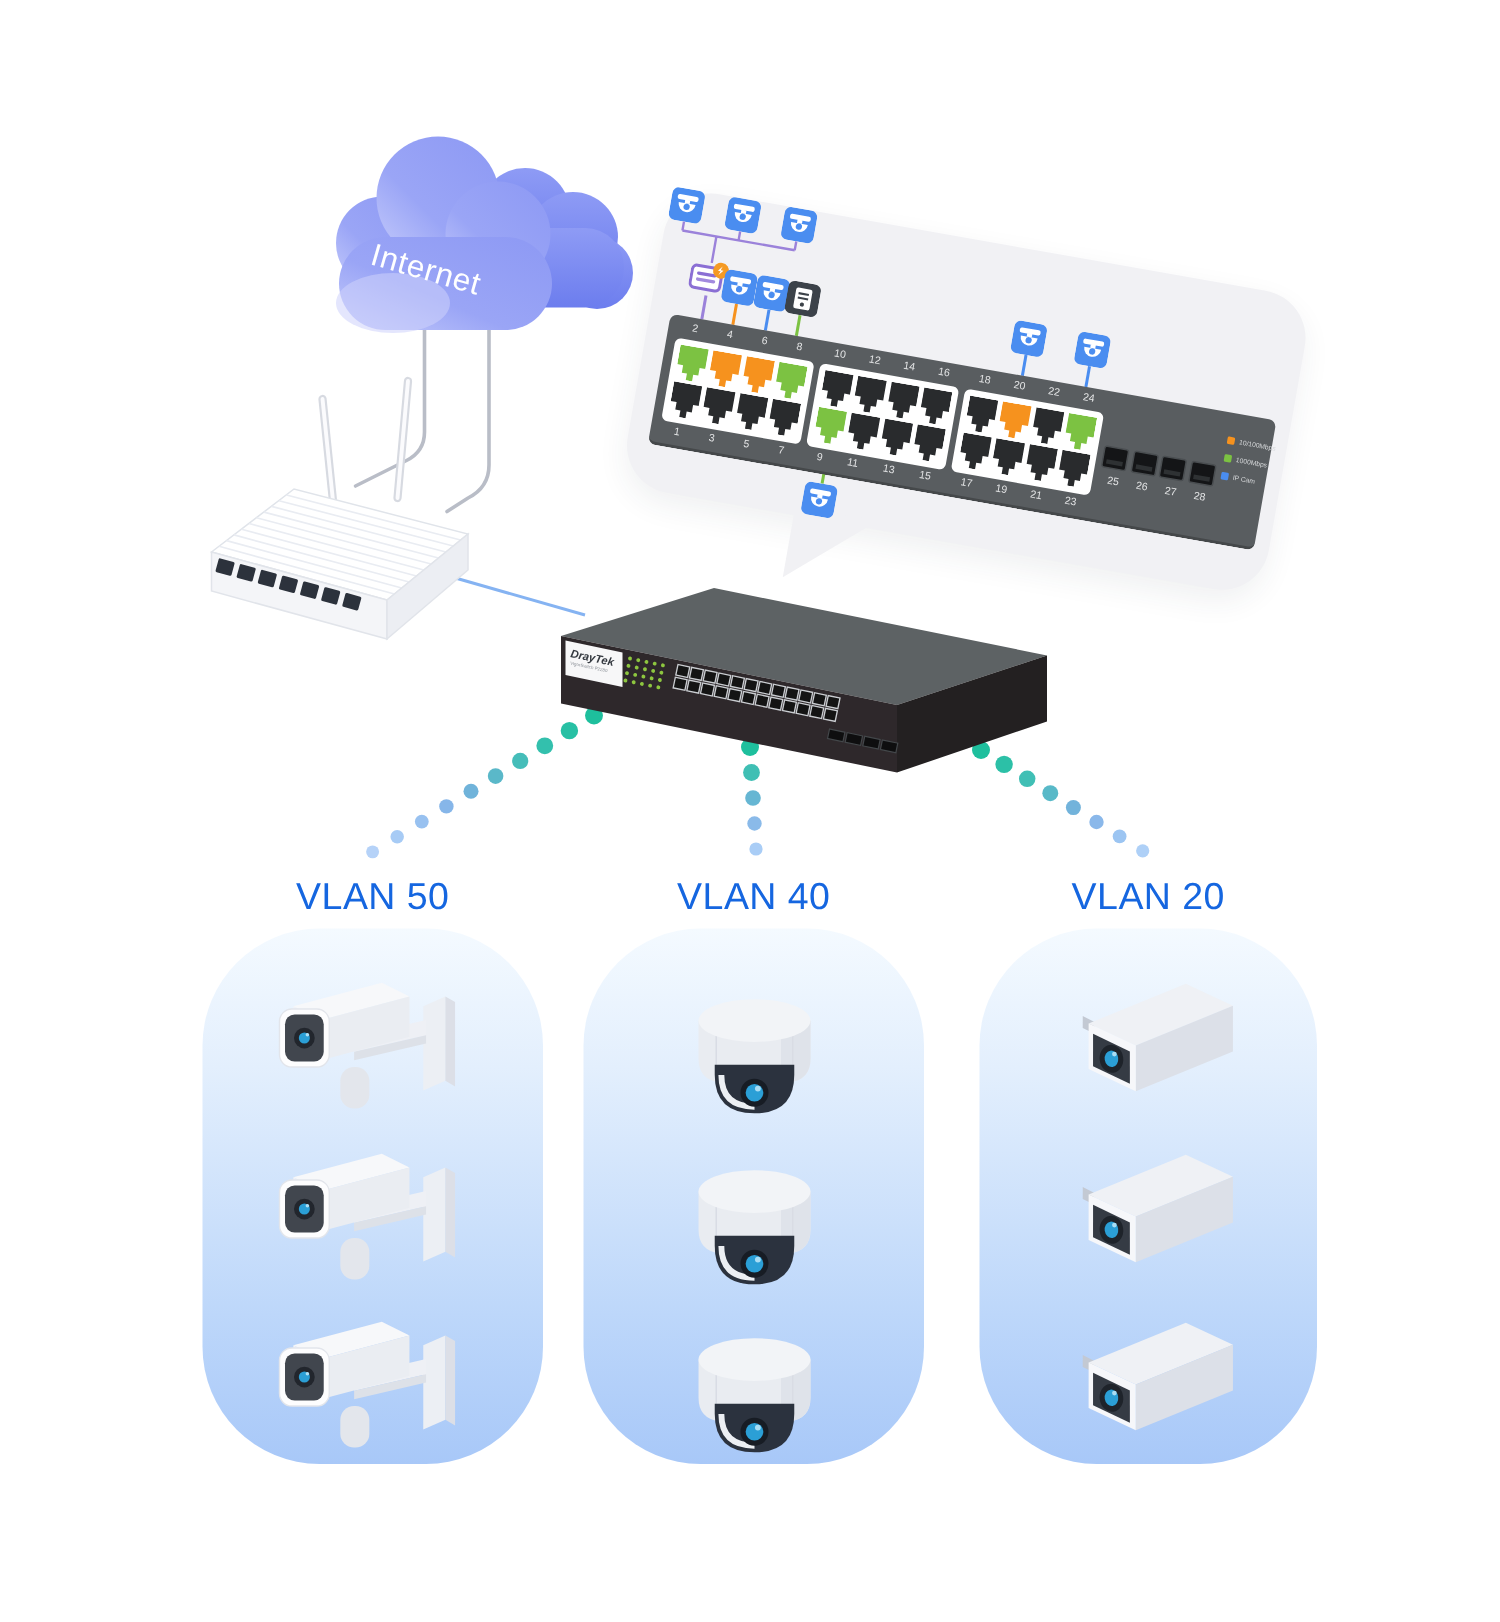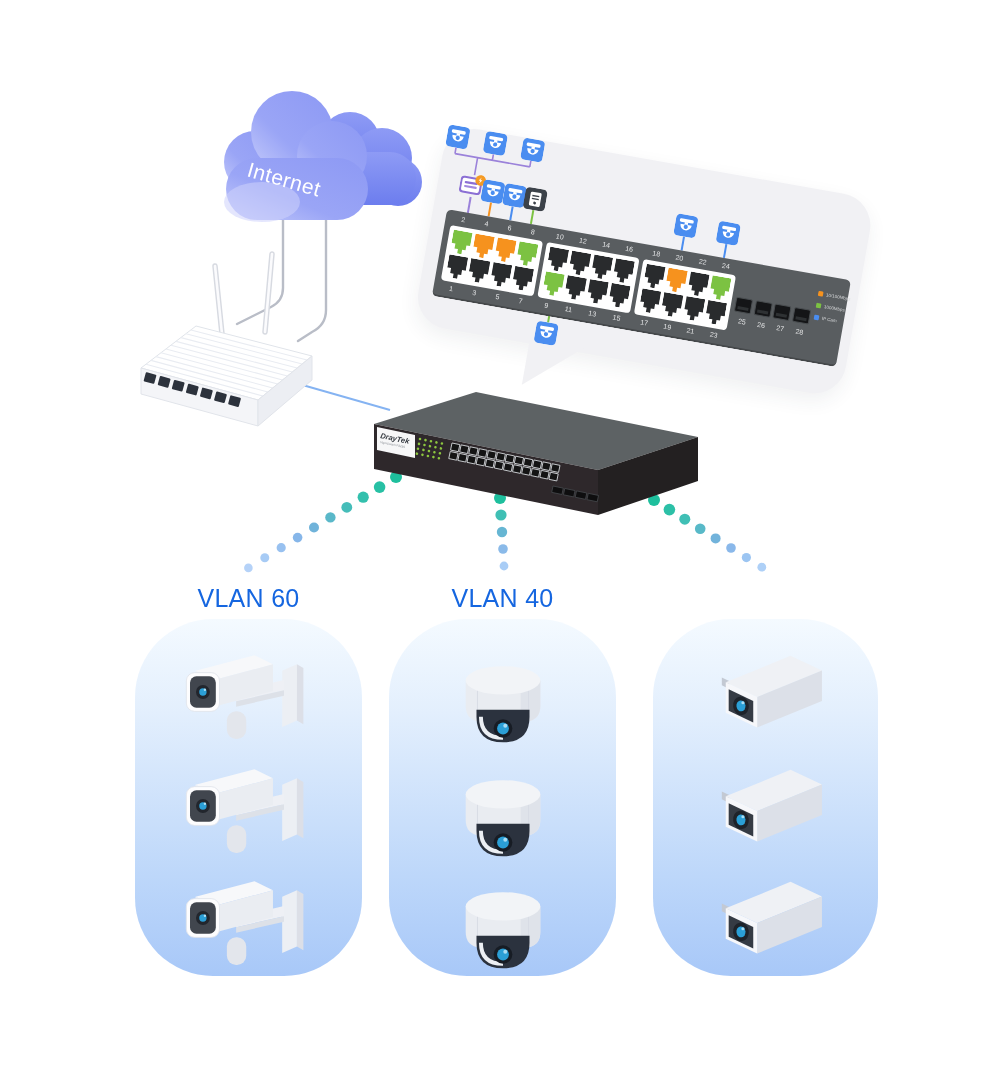--- a/index.html
+++ b/index.html
@@ -391,21 +391,21 @@
           <span class="legend-label">1000Mbps</span>
         </div>
         <div class="legend-item">
           <span class="sw sw-b"></span>
           <span class="legend-label">IP Cam</span>
         </div>
       </div>
     </div>
   </div>
 
-  <div class="vlan-label" style="left:135px;width:227px">VLAN 60</div>
+  <div class="vlan-label" style="left:135px;width:227px">VLAN 50</div>
   <div class="vlan-pill" style="left:135px;width:227px">
     <svg class="cam-slot" style="top:26px" width="150" height="106" viewBox="0 0 160 115">
         <use href="#cam-bullet"></use>
       </svg>
     <svg class="cam-slot" style="top:140px" width="150" height="106" viewBox="0 0 160 115">
         <use href="#cam-bullet"></use>
       </svg>
     <svg class="cam-slot" style="top:252px" width="150" height="106" viewBox="0 0 160 115">
         <use href="#cam-bullet"></use>
       </svg>
@@ -417,20 +417,21 @@
         <use href="#cam-dome"></use>
       </svg>
     <svg class="cam-slot" style="top:142px" width="118" height="108" viewBox="0 0 120 110">
         <use href="#cam-dome"></use>
       </svg>
     <svg class="cam-slot" style="top:254px" width="118" height="108" viewBox="0 0 120 110">
         <use href="#cam-dome"></use>
       </svg>
   </div>
 
+  <div class="vlan-label" style="left:653px;width:225px">VLAN 20</div>
   <div class="vlan-pill" style="left:653px;width:225px">
     <svg class="cam-slot" style="top:26px" width="148" height="108" viewBox="0 0 150 110">
         <use href="#cam-box"></use>
       </svg>
     <svg class="cam-slot" style="top:140px" width="148" height="108" viewBox="0 0 150 110">
         <use href="#cam-box"></use>
       </svg>
     <svg class="cam-slot" style="top:252px" width="148" height="108" viewBox="0 0 150 110">
         <use href="#cam-box"></use>
       </svg>

